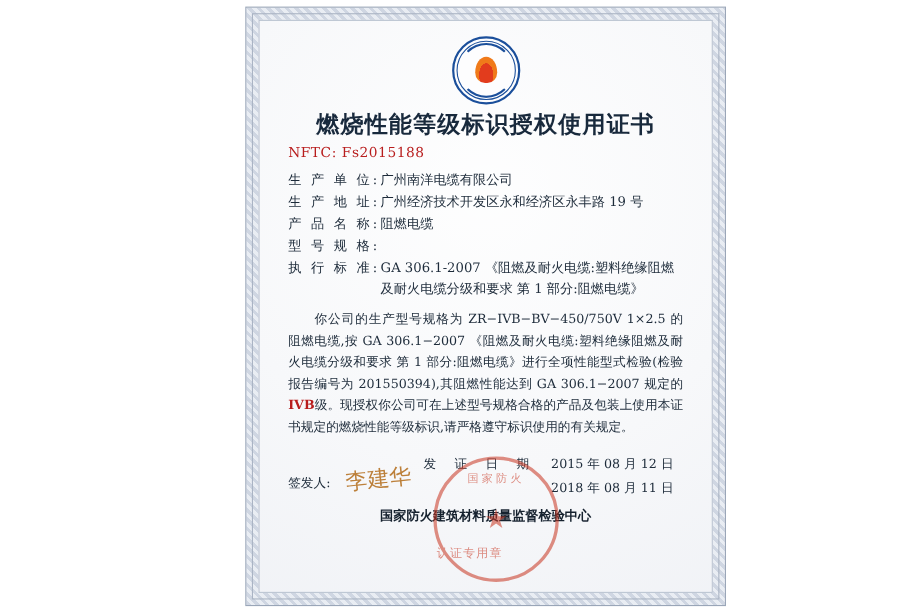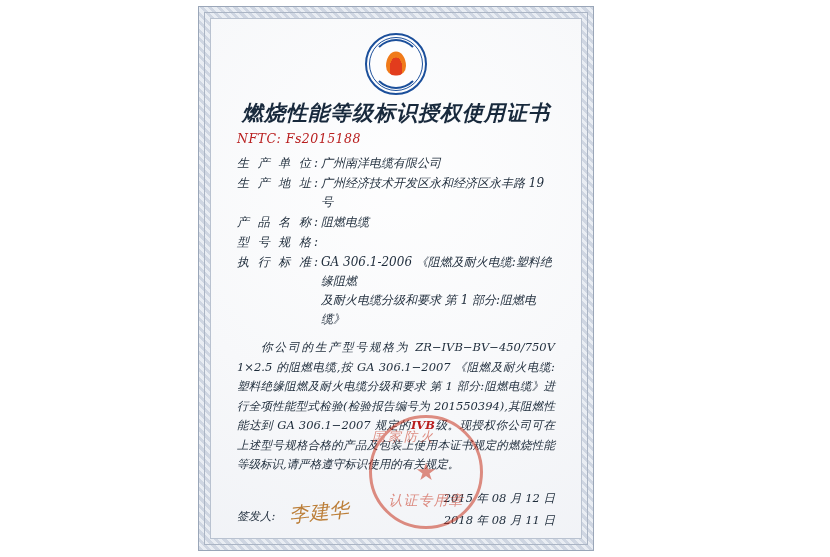--- a/index.html
+++ b/index.html
@@ -7,27 +7,26 @@
     width:830px;height:557px;overflow:hidden;
     background:#ffffff;
     font-family:"DejaVu Sans","Liberation Sans",sans-serif;
   }
   .page{
     position:relative;width:830px;height:557px;
     background:#ffffff;
   }
   
   .cert-frame{
-    position:absolute;left:198px;top:6px;width:396px;height:545px;
+    position:absolute;left:223px;top:6px;width:437px;height:545px;
     background:
       repeating-linear-gradient(45deg,#cfd6e2 0 3px,#e9edf3 3px 6px);
     border:1px solid #9aa6b8;
     box-sizing:border-box;
     padding:11px;
-    font-style:italic;
   }
   .cert-frame:before{
     content:"";position:absolute;left:5px;top:5px;right:5px;bottom:5px;
     border:1px solid #aab4c4;pointer-events:none;
   }
   .cert-inner{
     position:relative;width:100%;height:100%;
     background:#f7f8fa;
     border:1px solid #b9c2d0;
     box-sizing:border-box;
@@ -101,21 +100,21 @@
   }
   .body-text .indent{text-indent:24px;display:block;}
   .grade{color:#b81d1d;font-weight:bold;}
   .dates{
     margin-top:12px;font-size:11.5px;
     font-family:"DejaVu Serif","Liberation Serif",serif;
     color:#1d2b3a;
   }
   .dates .line{display:flex;justify-content:flex-end;line-height:22px;}
   .dates .dlbl{width:96px;text-align:justify;text-align-last:justify;}
-  .dates .dval{width:120px;text-align:right;padding-left:8px;}
+  .dates .dval{width:120px;text-align:left;padding-left:20px;}
   .signer{
     position:relative;margin-top:-22px;font-size:11.5px;
     font-family:"DejaVu Serif","Liberation Serif",serif;
     color:#1d2b3a;
   }
   .sign-script{
     position:absolute;left:52px;top:-10px;
     color:#b8762a;font-size:20px;
     font-family:"DejaVu Serif","Liberation Serif",serif;
     transform:rotate(-6deg);opacity:.92;white-space:nowrap;
@@ -128,26 +127,26 @@
   .seal{
     position:absolute;left:158px;top:396px;width:108px;height:108px;
     border-radius:50%;border:3px solid #c8341f;
     opacity:.55;z-index:4;pointer-events:none;
   }
   .seal .star{
     position:absolute;left:50%;top:50%;transform:translate(-50%,-50%);
     color:#c8341f;font-size:24px;line-height:1;
   }
   .seal .seal-txt{
-    position:absolute;left:0;right:0;bottom:16px;text-align:center;
-    color:#c8341f;font-size:14px;letter-spacing:1px;
+    position:absolute;left:0;right:0;bottom:16px;text-align:left;
+    color:#c8341f;font-size:11px;letter-spacing:1px;
   }
   .seal .seal-top{
-    position:absolute;left:0;right:0;top:10px;
-    color:#c8341f;font-size:13px;letter-spacing:3px;
+    position:absolute;left:0;right:0;top:10px;text-align:center;
+    color:#c8341f;font-size:10px;letter-spacing:3px;
   }
 </style>
 </head>
 <body>
 
 <div class="page">
   <div class="cert-frame">
     <div class="cert-inner">
       <div class="content">
 
@@ -185,33 +184,34 @@
 
         <div class="field">
           <span class="lbl">型号规格</span>
           <span class="colon">:</span>
         </div>
 
         <div class="field multi">
           <div style="display:flex;">
             <span class="lbl">执行标准</span>
             <span class="colon">:</span>
-            <span class="val">GA 306.1-2006 《阻燃及耐火电缆:塑料绝缘阻燃</span>
+            <span class="val">GA 306.1-2007 《阻燃及耐火电缆:塑料绝缘阻燃</span>
           </div>
           <div class="row2">及耐火电缆分级和要求 第 1 部分:阻燃电缆》</div>
         </div>
 
         <div class="body-text">
           <span class="indent">
             <span>你公司的生产型号规格为 ZR−IVB−BV−450/750V 1×2.5 的阻燃电缆,按 GA 306.1−2007 《阻燃及耐火电缆:塑料绝缘阻燃及耐火电缆分级和要求 第 1 部分:阻燃电缆》进行全项性能型式检验(检验报告编号为 201550394),其阻燃性能达到 GA 306.1−2007 规定的</span><span class="grade">IVB</span><span>级。现授权你公司可在上述型号规格合格的产品及包装上使用本证书规定的燃烧性能等级标识,请严格遵守标识使用的有关规定。</span>
           </span>
         </div>
 
         <div class="dates">
           <div class="line">
+            <span class="dlbl">发 证 日 期</span>
             <span class="dval">2015 年 08 月 12 日</span>
           </div>
           <div class="line">
             <span class="dval">2018 年 08 月 11 日</span>
           </div>
         </div>
 
         <div class="signer">
           <span>签发人:</span>
           <span class="sign-script">李建华</span>

